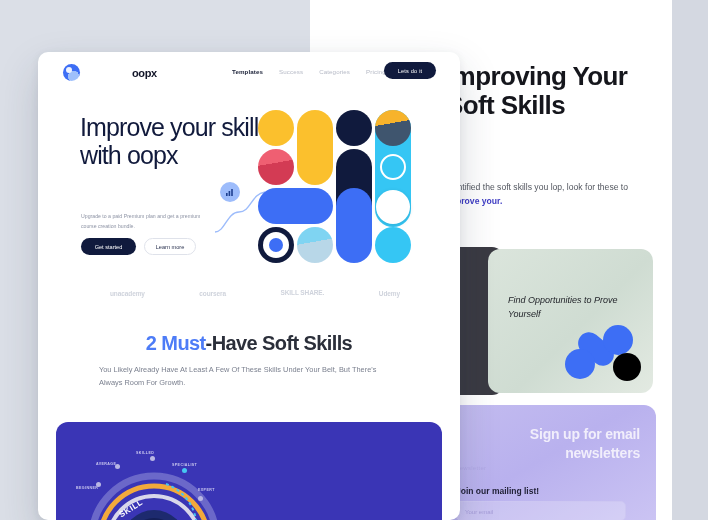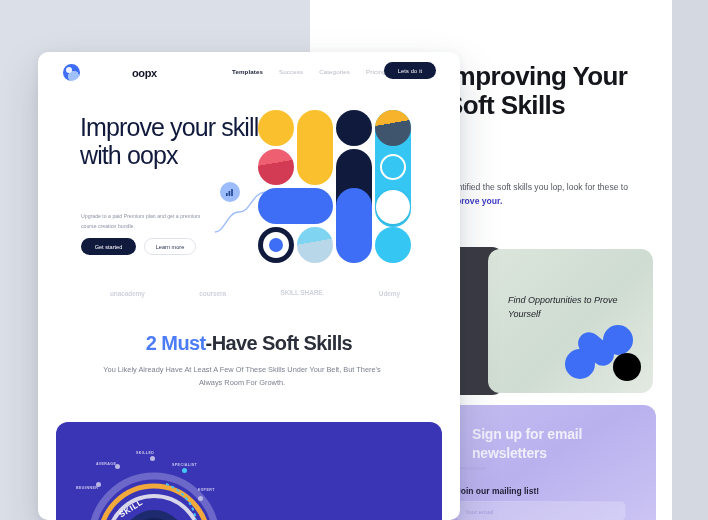--- a/index.html
+++ b/index.html
@@ -68,23 +68,24 @@
            background:#3d6ef5; transform:rotate(40deg); border-radius:11px; }
   .gc-blk{ right:0; bottom:0; width:28px; height:28px; background:#000; }
 
   
   .rp-card-purple{
     position:absolute; left:44px; top:405px; width:220px; height:130px;
     background:linear-gradient(150deg,#c4bdf0 0%,#b9b1ee 45%,#cdc6f4 100%);
     border-radius:12px; overflow:hidden;
   }
   .pc-title{
-    position:absolute; left:36px; top:20px; width:180px;
+    position:absolute; left:24px; top:20px; width:180px;
     font-size:14px; font-weight:600; line-height:1.35; color:#f1eefb;
     letter-spacing:-.2px;
+    text-align:right;
   }
   .pc-sub{
     position:absolute; left:20px; top:60px; width:150px;
     font-size:6px; color:#b0a8e4; letter-spacing:.3px;
   }
   .pc-join{
     position:absolute; left:20px; top:81px;
     font-size:8.5px; font-weight:700; color:#23233a;
   }
   .pc-input{
@@ -174,21 +175,21 @@
   .partners span{ font-size:6.5px; color:#cfd3dc; font-weight:700; letter-spacing:-.1px; }
   .p-skill{ font-size:5.4px; line-height:1.05; text-align:left; }
 
   
   .sec-h2{
     position:absolute; left:0; top:280px; width:422px; text-align:center;
     font-size:20px; font-weight:700; letter-spacing:-.6px; color:#2b2f3a;
   }
   .sec-h2 em{ font-style:normal; color:#4d7cf7; }
   .sec-p{
-    position:absolute; left:54px; top:312px; width:300px; text-align:center;
+    position:absolute; left:61px; top:312px; width:300px; 
     font-size:7.4px; line-height:1.75; color:#7b808f;
   }
 
   
   .feat-card{
     position:absolute; left:18px; top:370px; width:386px; height:112px;
     background:#3a35b5; border-radius:12px; overflow:hidden;
   }
   .feat-title{
     position:absolute; left:200px; top:40px; width:175px;

